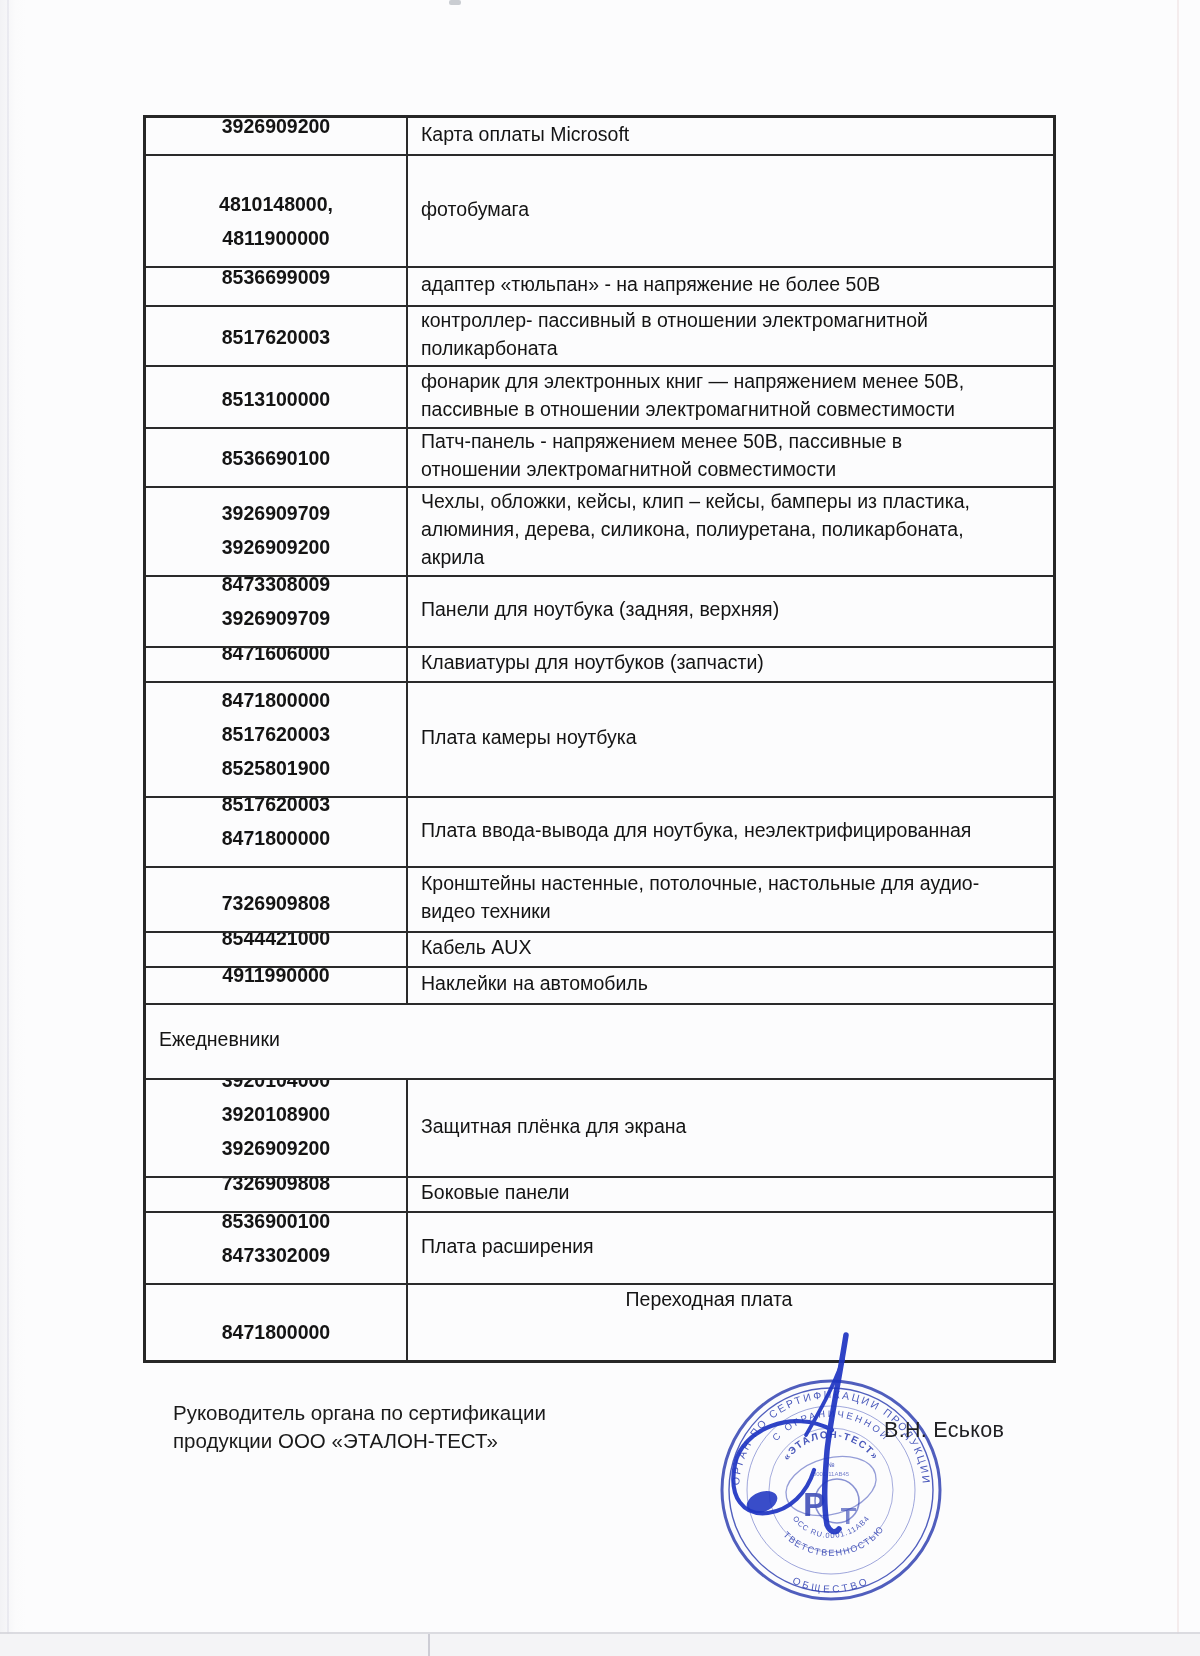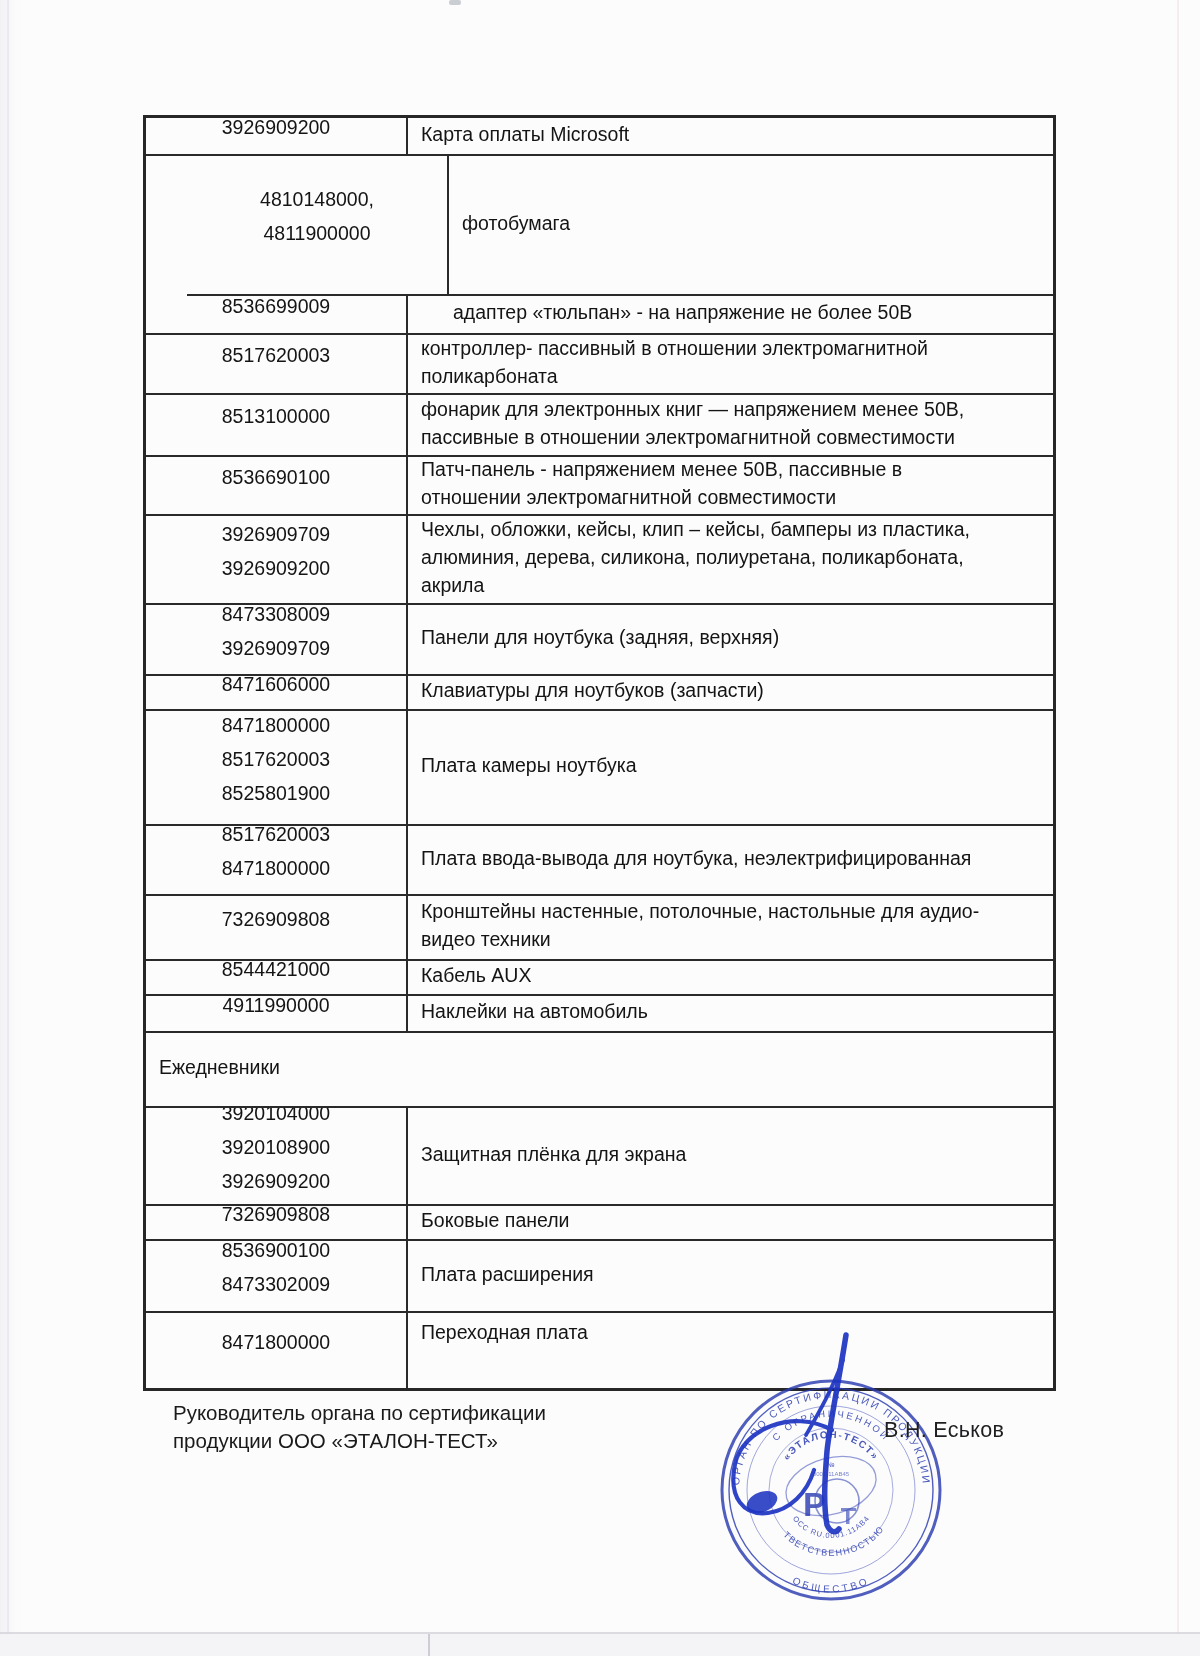--- a/index.html
+++ b/index.html
@@ -20,29 +20,30 @@
   .fold-vert{left:428px;top:1634px;width:2px;height:22px;background:#cdcdd5;}
   
   .codes-table{
     position:absolute;left:143px;top:115px;width:913px;
     border:3px solid #272727;box-sizing:border-box;background:transparent;
   }
   .trow{display:flex;box-sizing:border-box;border-bottom:2px solid #2a2a2a;overflow:hidden;}
   .trow:last-child{border-bottom:none;}
   .cell-codes{
     width:262px;flex:0 0 262px;box-sizing:border-box;border-right:2px solid #2a2a2a;
-    display:flex;flex-direction:column;justify-content:center;align-items:center;
-    padding-bottom:18px;
+    display:flex;flex-direction:column;justify-content:flex-end;align-items:center;
+    padding-bottom:11px;
+    font-weight:bold;
   }
   .code-line{font-size:19.5px;line-height:34px;white-space:nowrap;color:#141414;}
   .cell-desc{
     flex:1;box-sizing:border-box;display:flex;flex-direction:column;justify-content:center;
     padding:0 56px 5px 13px;
   }
-  .cell-desc.desc-top{justify-content:flex-start;padding-top:5px;}
+  .cell-desc.desc-top{justify-content:flex-start;text-align:center;}
   .desc-text{font-size:19.5px;line-height:28px;color:#141414;}
   
   .caption{
     position:absolute;left:173px;top:1399px;font-size:20.5px;line-height:27.5px;color:#1a1a1a;
   }
   .signatory{
     position:absolute;left:884px;top:1418px;font-size:21.5px;color:#1f1f22;letter-spacing:.3px;
   }
   .stamp-svg{position:absolute;left:715px;top:1374px;width:232px;height:232px;}
   .signature-svg{position:absolute;left:680px;top:1318px;width:300px;height:272px;}
@@ -63,30 +64,30 @@
 
   <div class="codes-table" id="codes-table">
       <div class="trow" style="height: 38px;">
         <div class="cell-codes">
           <div class="code-line">3926909200</div>
         </div>
         <div class="cell-desc">
           <div class="desc-text">Карта оплаты Microsoft</div>
         </div>
       </div>
-      <div class="trow" style="height: 140px; margin-left: 41px;">
+      <div class="trow" style="height: 112px;">
         <div class="cell-codes">
           <div class="code-line">4810148000,</div>
           <div class="code-line">4811900000</div>
         </div>
         <div class="cell-desc">
           <div class="desc-text">фотобумага</div>
         </div>
       </div>
-      <div class="trow" style="height: 39px; gap: 32px;">
+      <div class="trow" style="height: 39px;">
         <div class="cell-codes">
           <div class="code-line">8536699009</div>
         </div>
         <div class="cell-desc">
           <div class="desc-text">адаптер «тюльпан» - на напряжение не более 50В</div>
         </div>
       </div>
       <div class="trow" style="height: 60px;">
         <div class="cell-codes">
           <div class="code-line">8517620003</div>

